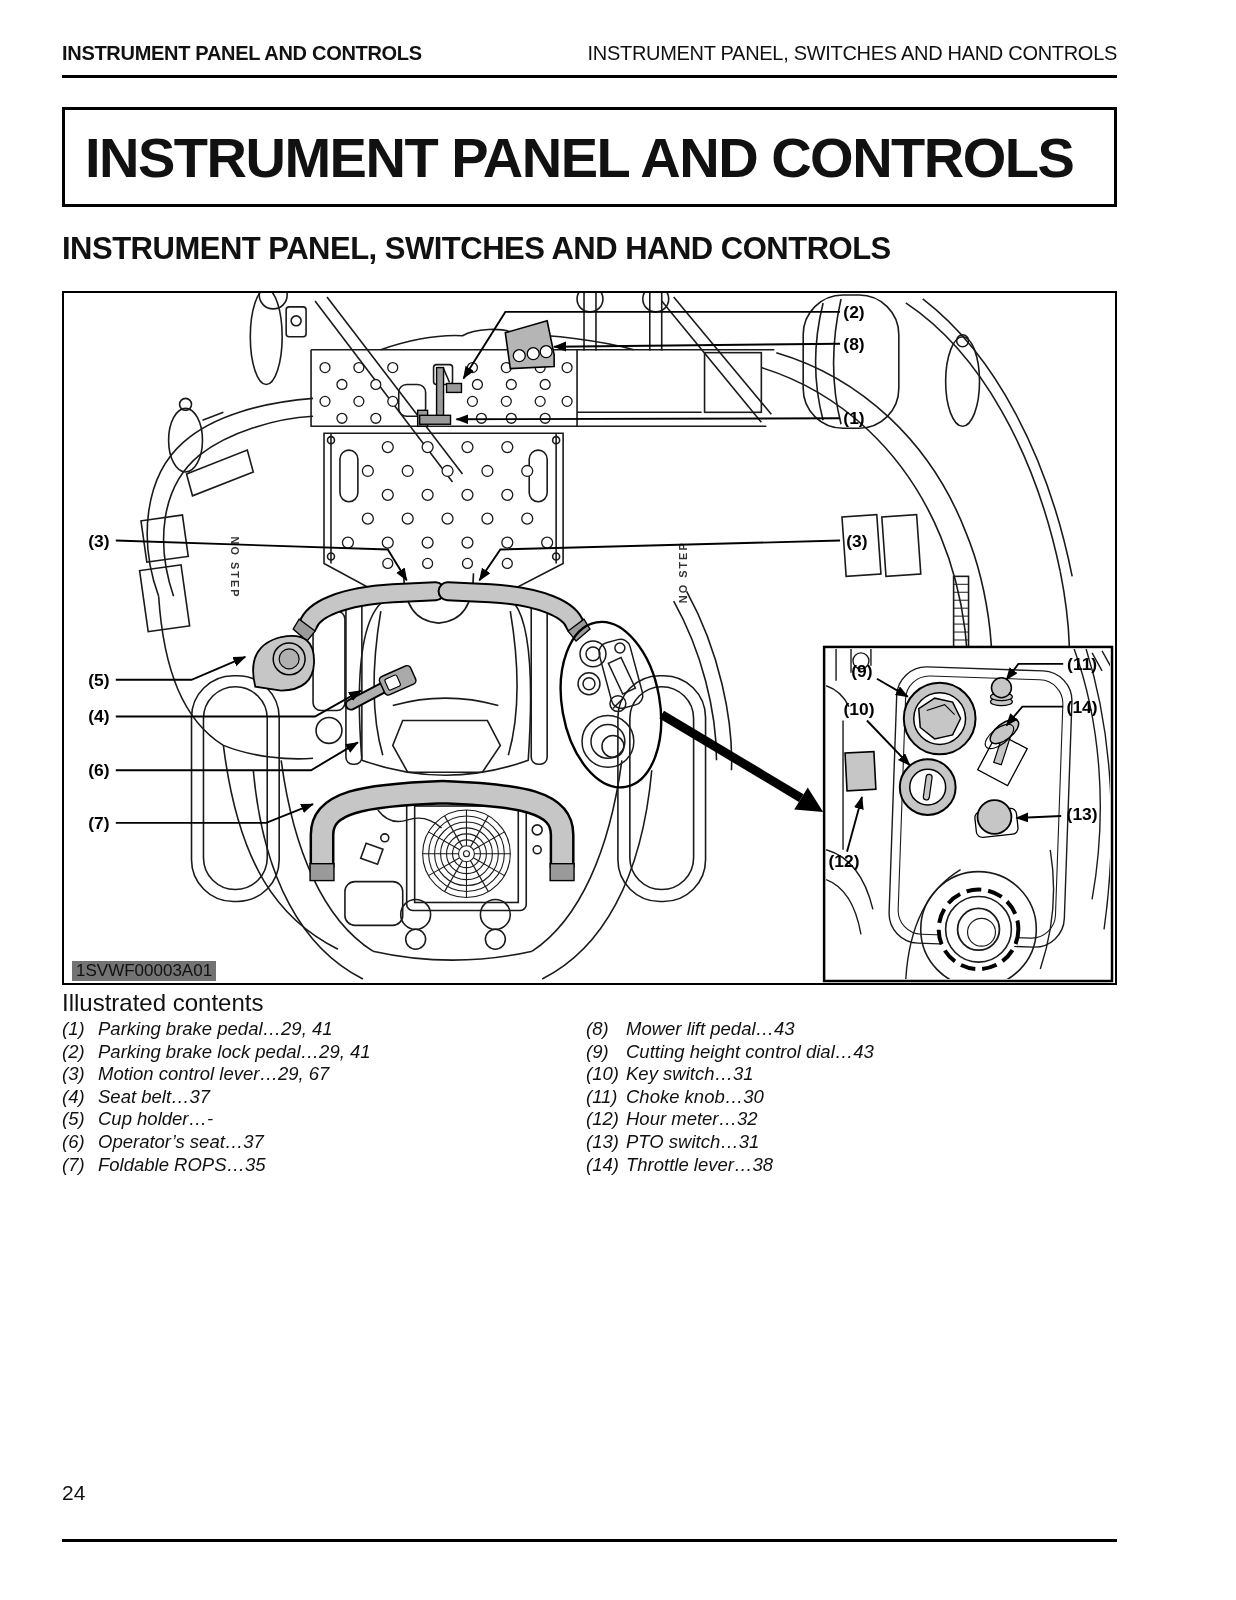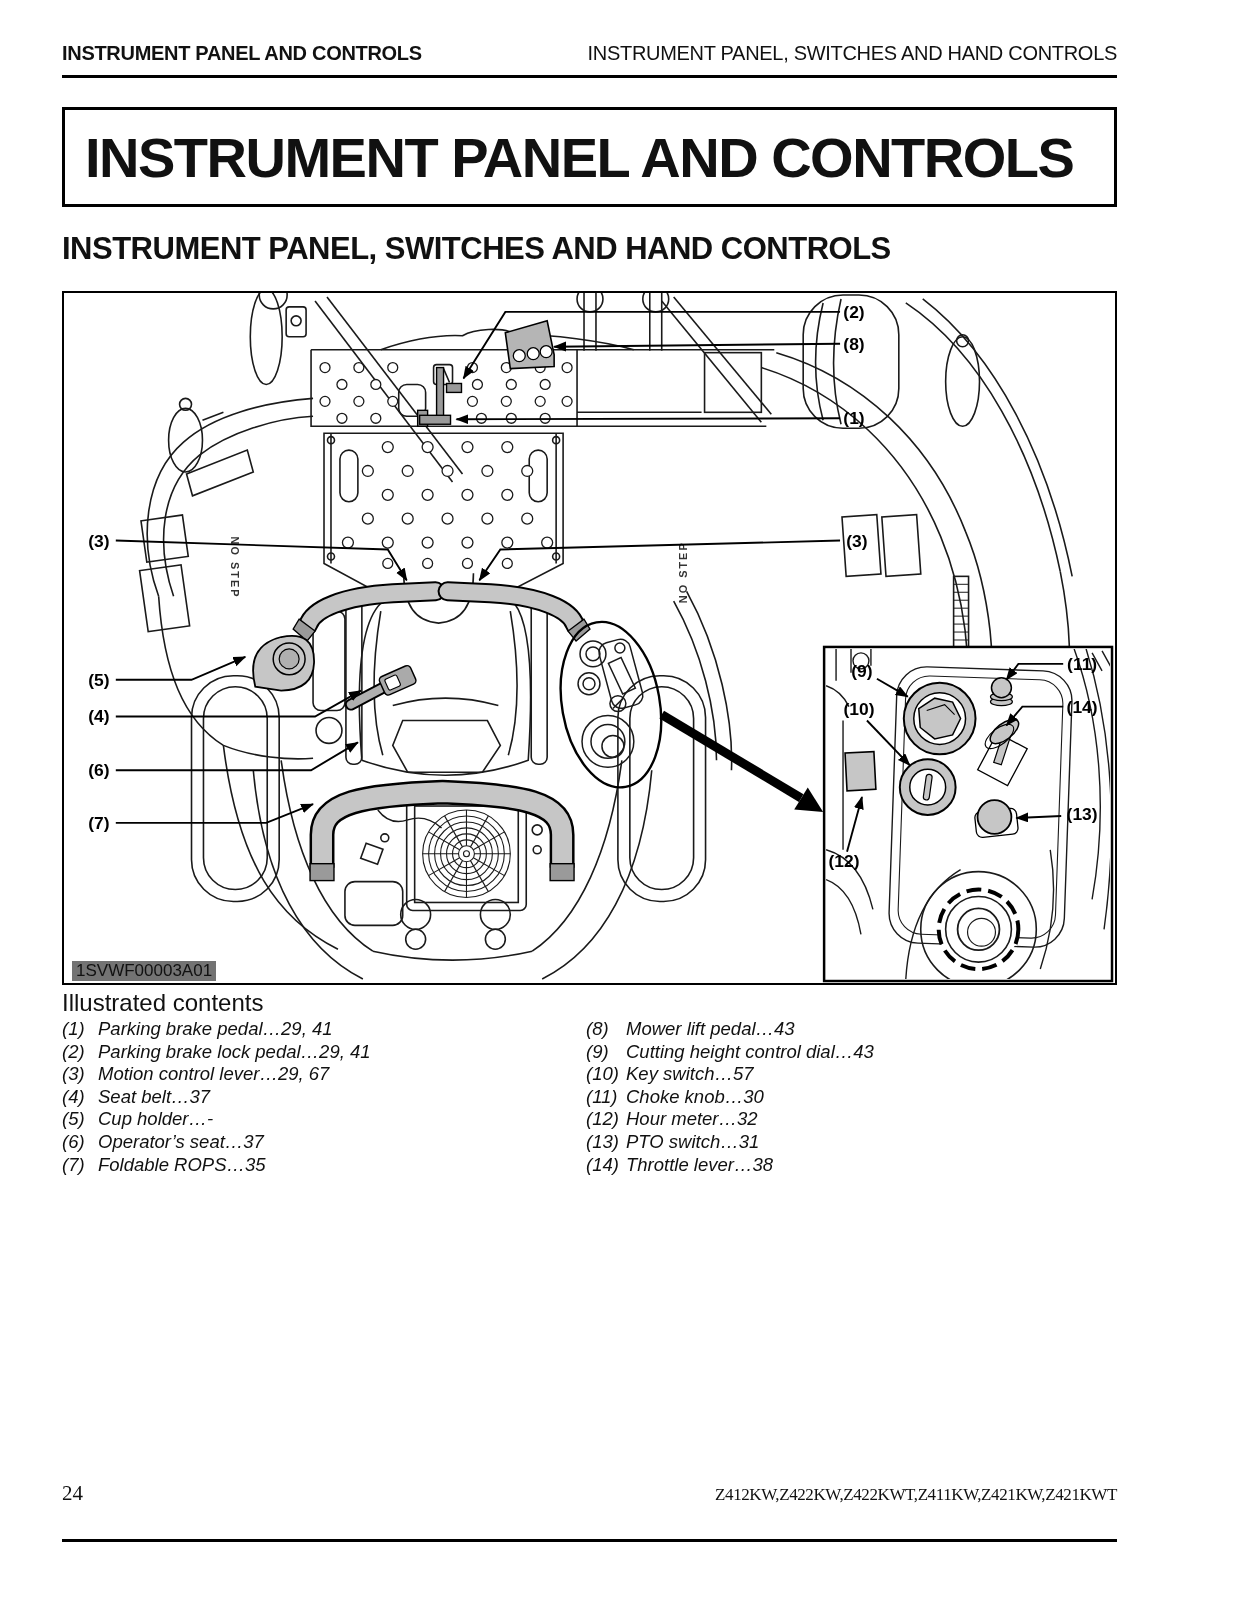--- a/index.html
+++ b/index.html
@@ -17,21 +17,21 @@
   .figure-box svg{position:absolute;left:0;top:0;width:100%;height:100%;}
   .fig-code{position:absolute;left:8px;bottom:2px;font-size:17px;background:#737373;padding:0 4px;}
   .contents-h{position:absolute;left:62px;top:989px;font-size:24px;}
   .col{position:absolute;top:1018px;font-style:italic;font-size:18.5px;line-height:22.6px;}
   .col.left{left:62px;width:515px;}
   .col.right{left:586px;width:531px;}
   .item{display:flex;}
   .item .n{flex:0 0 36px;}
   .col.right .item .n{flex:0 0 40px;}
   .foot-rule{position:absolute;left:62px;top:1539px;width:1055px;height:3px;background:#000;}
-  .foot{position:absolute;left:62px;top:1481px;width:1055px;display:flex;justify-content:space-between;align-items:baseline;font-family:Liberation Serif, serif;}
+  .foot{position:absolute;left:62px;top:1481px;width:1055px;display:flex;justify-content:space-between;align-items:baseline;}
   .foot-page{font-size:21px;}
   .foot-models{font-size:17px;letter-spacing:-0.4px;}
 </style>
 </head>
 <body>
 
 <div class="page">
 
   <div class="hdr">
     <span class="hdr-left">INSTRUMENT PANEL AND CONTROLS</span>
@@ -463,21 +463,21 @@
     <div class="item">
         <span class="n">(8)</span>
         <span class="t">Mower lift pedal…43</span>
       </div>
     <div class="item">
         <span class="n">(9)</span>
         <span class="t">Cutting height control dial…43</span>
       </div>
     <div class="item">
         <span class="n">(10)</span>
-        <span class="t">Key switch…57</span>
+        <span class="t">Key switch…31</span>
       </div>
     <div class="item">
         <span class="n">(11)</span>
         <span class="t">Choke knob…30</span>
       </div>
     <div class="item">
         <span class="n">(12)</span>
         <span class="t">Hour meter…32</span>
       </div>
     <div class="item">
@@ -486,16 +486,15 @@
       </div>
     <div class="item">
         <span class="n">(14)</span>
         <span class="t">Throttle lever…38</span>
       </div>
   </div>
 
   <div class="foot-rule"></div>
   <div class="foot">
     <span class="foot-page">24</span>
-    <span class="foot-models">Z412KW,Z422KW,Z422KWT,Z411KW,Z421KW,Z421KWT</span>
   </div>
 
 </div>
 
 </body></html>

